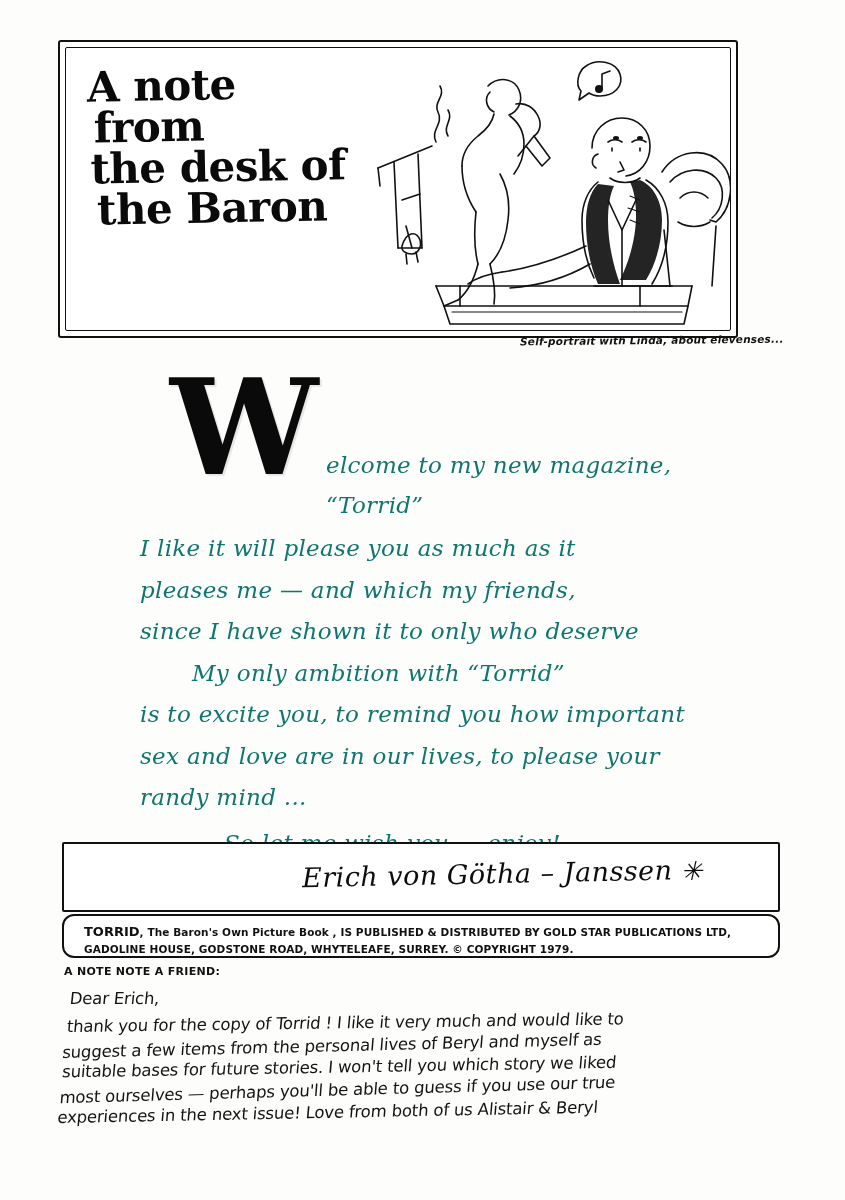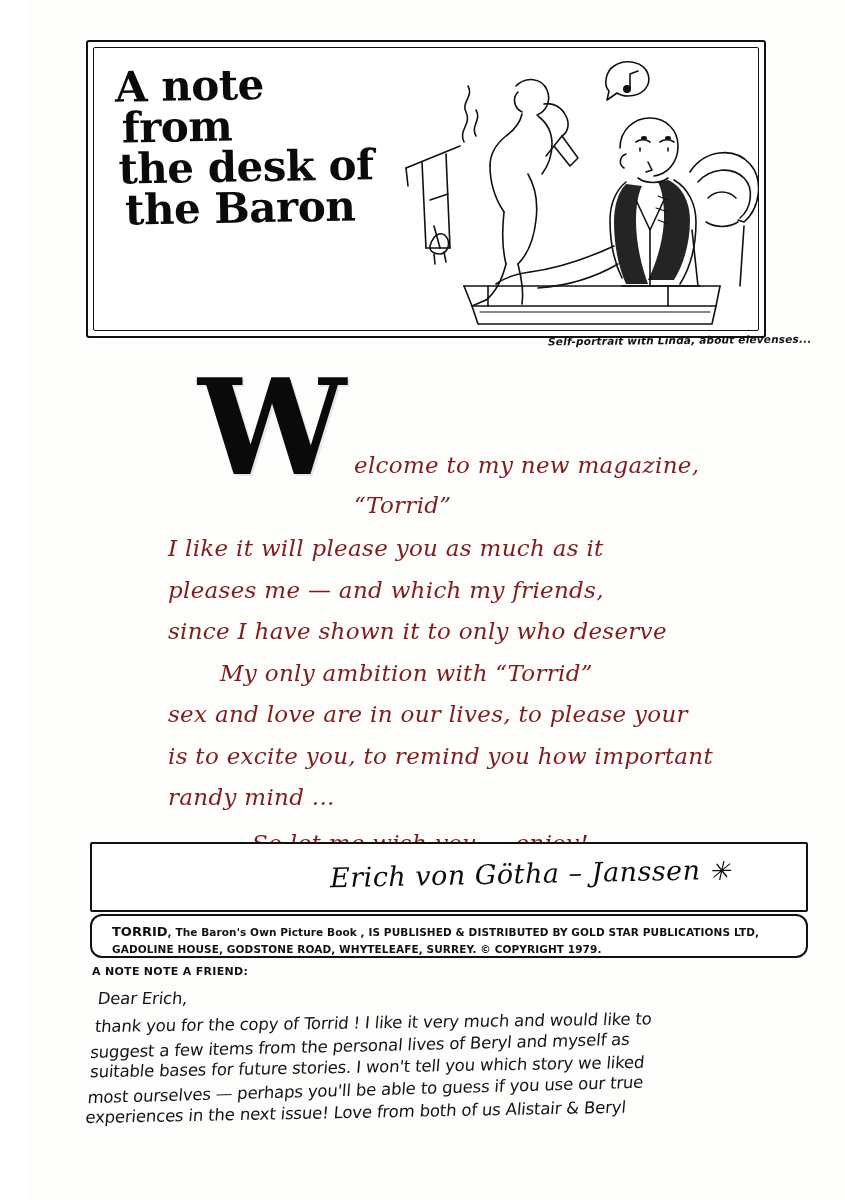--- a/index.html
+++ b/index.html
@@ -13,21 +13,20 @@
     position: relative;
     font-family: "Liberation Serif", serif;
     color: #111111;
     overflow: hidden;
   }
 
   .page {
     position: absolute;
     inset: 0;
     background: #fdfdfb;
-    margin-left: 28px;
   }
 
   
   .masthead {
     position: absolute;
     left: 58px;
     top: 40px;
     width: 680px;
     height: 298px;
     border: 2px solid #111;
@@ -106,21 +105,21 @@
   }
   .letter-body {
     position: absolute;
     left: 40px;
     top: 84px;
     width: 620px;
     font-family: "DejaVu Serif", serif;
     font-style: italic;
     font-size: 23px;
     line-height: 1.72;
-    color: #7f1d1d;
+    color: #0f766e;
     letter-spacing: 0.3px;
   }
   .letter-body p { margin: 0 0 2px 0; }
   .letter-body .first-line {
     padding-left: 186px;
     margin-bottom: 4px;
   }
   .letter-body .indent { text-indent: 52px; }
   .letter-body .closing {
     text-indent: 84px;
@@ -314,22 +313,22 @@
 
   <div class="letter">
     <div class="dropcap">W</div>
 
     <div class="letter-body">
       <p class="first-line">elcome to my new magazine, “Torrid”</p>
       <p>I like it will please you as much as it</p>
       <p>pleases me — and which my friends,</p>
       <p>since I have shown it to only who deserve</p>
       <p class="indent">My only ambition with “Torrid”</p>
+      <p>is to excite you, to remind you how important</p>
       <p>sex and love are in our lives, to please your</p>
-      <p>is to excite you, to remind you how important</p>
       <p>randy mind ...</p>
       <p class="closing">So let me wish you ... enjoy!</p>
     </div>
   </div>
 
   <div class="sig-box">
     <div class="signature">
       <span>Erich von Götha – Janssen</span><span class="sig-star">✳</span>
     </div>
   </div>

